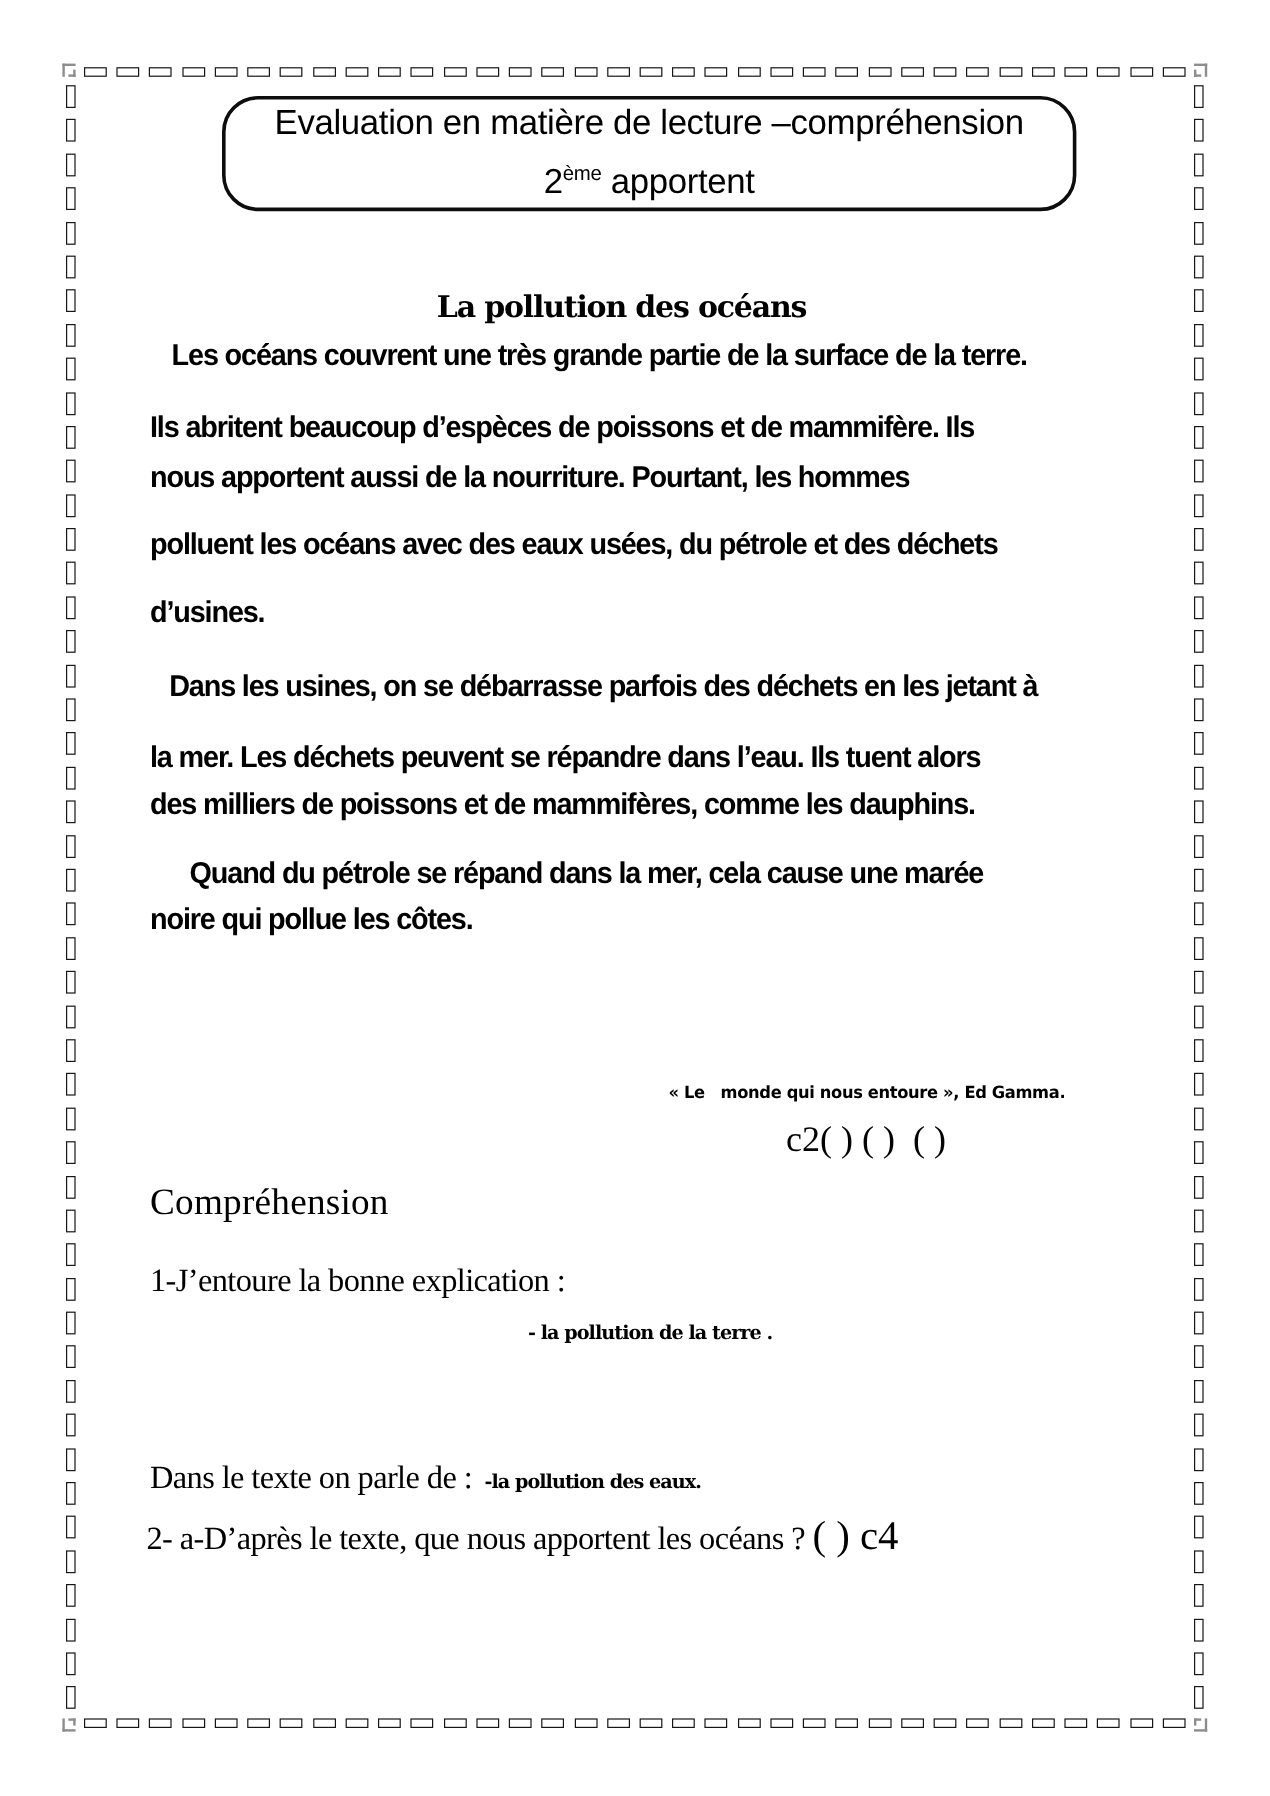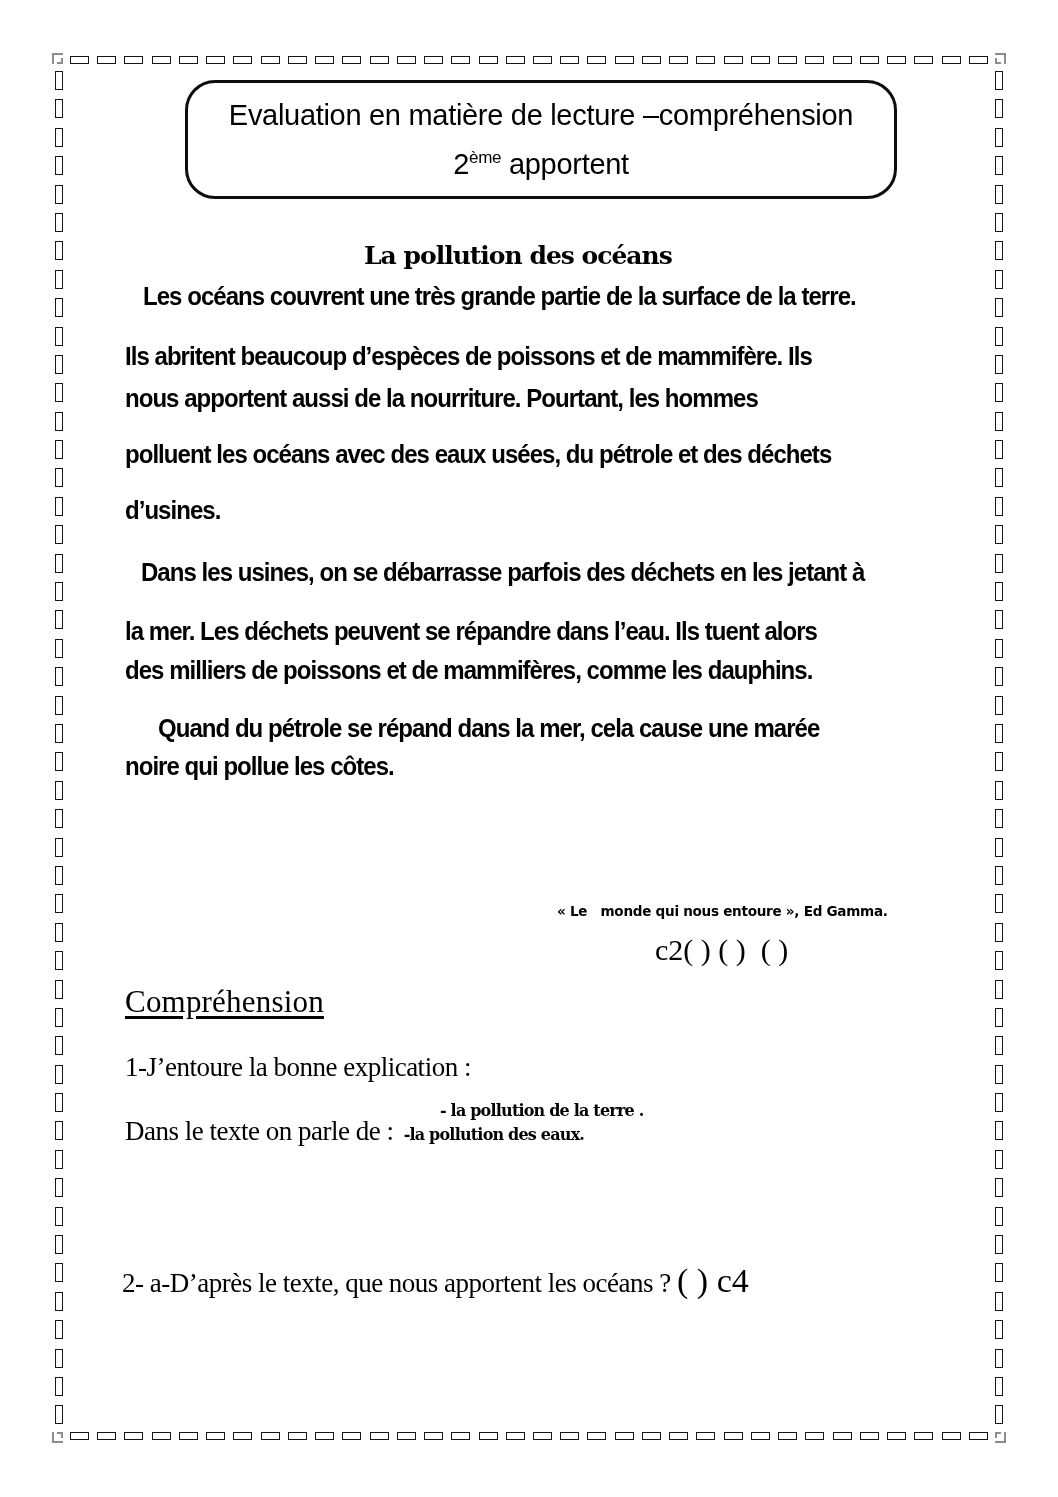--- a/index.html
+++ b/index.html
@@ -26,21 +26,21 @@
   .corner.tl{left:-3px;top:-3px;border-left:2px solid #8d8d8d;border-top:2px solid #8d8d8d;}
   .corner.tl::after{right:0;bottom:0;border-left:none;border-top:none;}
   .corner.tr{right:-3px;top:-3px;border-right:2px solid #8d8d8d;border-top:2px solid #8d8d8d;}
   .corner.tr::after{left:0;bottom:0;border-right:none;border-top:none;}
   .corner.bl{left:-3px;bottom:-3px;border-left:2px solid #8d8d8d;border-bottom:2px solid #8d8d8d;}
   .corner.bl::after{right:0;top:0;border-left:none;border-bottom:none;}
   .corner.br{right:-3px;bottom:-3px;border-right:2px solid #8d8d8d;border-bottom:2px solid #8d8d8d;}
   .corner.br::after{left:0;top:0;border-right:none;border-bottom:none;}
   
   .title-box{
-    position:absolute;left:185px;top:80px;width:712px;height:119px;
+    position:absolute;left:185px;top:80px;width:712px;height:96px;
     border:3px solid #0d0d0d;border-radius:30px;box-sizing:border-box;
     display:flex;flex-direction:column;align-items:center;justify-content:center;
     gap:16px;background:#fff;
   }
   .title-line1{font-size:29px;letter-spacing:-0.3px;white-space:pre;}
   .title-line2{font-size:29px;letter-spacing:-0.3px;white-space:pre;}
   .title-line2 sup{font-size:17px;vertical-align:super;line-height:0;text-align:right;}
   
   .abs{position:absolute;white-space:pre;}
   .text-heading{
@@ -51,21 +51,21 @@
     font-family:"Liberation Sans",sans-serif;
     font-weight:bold;font-size:25px;letter-spacing:-1px;
     transform:scaleX(0.96);transform-origin:left top;
   }
   .source-line{
     font-family:"DejaVu Sans","Liberation Sans",sans-serif;
     font-weight:bold;font-size:14px;letter-spacing:-0.3px;
     transform:scaleX(0.97);transform-origin:left top;
   }
   .serif{font-family:"Liberation Serif",serif;}
-  .comp-heading{font-size:31px;letter-spacing:0.2px;text-decoration:underline;text-underline-offset:4px;}
+  .comp-heading{font-size:31px;letter-spacing:0.2px;text-underline-offset:4px;}
   .score-codes{font-size:30px;}
   .question{font-size:27px;letter-spacing:-0.5px;}
   .option{
     font-family:"DejaVu Serif","Liberation Serif",serif;
     font-weight:bold;font-size:16px;letter-spacing:-0.8px;
   }
   .q-inline .option{margin-left:4px;}
   .q-score{font-size:34px;}
 </style>
 </head>
@@ -272,18 +272,18 @@
 
   <div class="abs source-line" style="left:557px;top:903px;">« Le   monde qui nous entoure », Ed Gamma.</div>
 
   <div class="abs serif comp-heading" style="left:125px;top:984px;">Compréhension</div>
   <div class="abs serif score-codes" style="left:655px;top:933px;">c2( ) ( )  ( )</div>
 
   <div class="abs serif question" style="left:125px;top:1052px;">1-J’entoure la bonne explication :</div>
 
   <div class="abs option" style="left:440px;top:1101px;">- la pollution de la terre .</div>
 
-  <div class="abs q-inline" style="left:125px;top:1116px;text-align:center;"><span class="serif question">Dans le texte on parle de : </span><span class="option">-la pollution des eaux.</span></div>
+  <div class="abs q-inline" style="left:125px;top:1216px;text-align:center;"><span class="serif question">Dans le texte on parle de : </span><span class="option">-la pollution des eaux.</span></div>
 
 
   <div class="abs" style="left:122px;top:1262px;"><span class="serif question">2- a-D’après le texte, que nous apportent les océans ? </span><span class="serif q-score">( ) c4</span></div>
 
 </div>
 
 </body></html>

